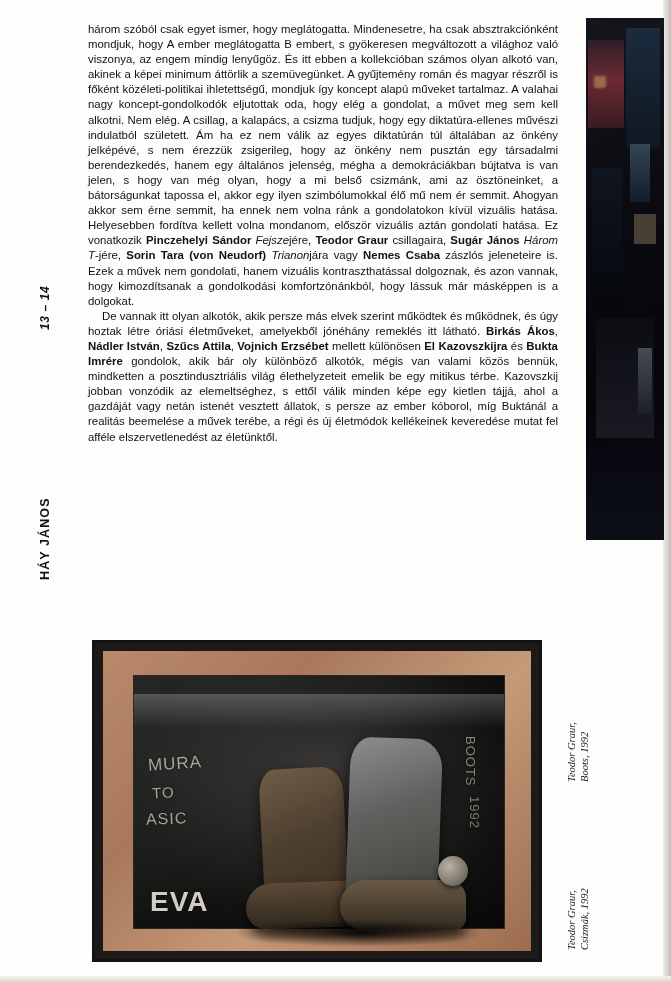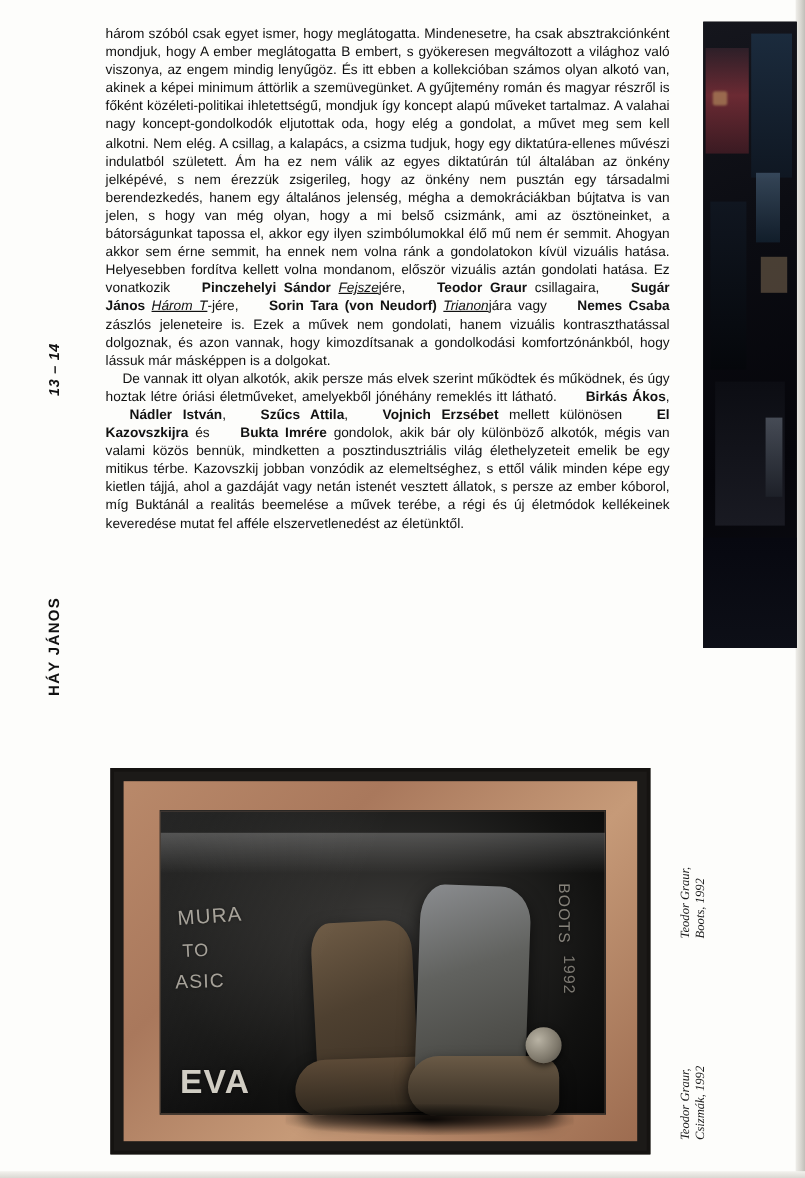--- a/index.html
+++ b/index.html
@@ -73,22 +73,22 @@
     line-height: 15.1px;
     text-align: justify;
     color: #111;
   }
   #text-column p {
     margin: 0;
   }
   #text-column p.indent {
     text-indent: 14px;
   }
-  b { font-weight: bold; margin-left: 20px; }
-  i { font-style: italic; text-decoration: underline; }
+  b { font-weight: bold; }
+  i { font-style: italic; }
 
   
   #photo-top {
     position: absolute;
     left: 586px;
     top: 18px;
     width: 78px;
     height: 522px;
     background: #0a0a10;
     overflow: hidden;

